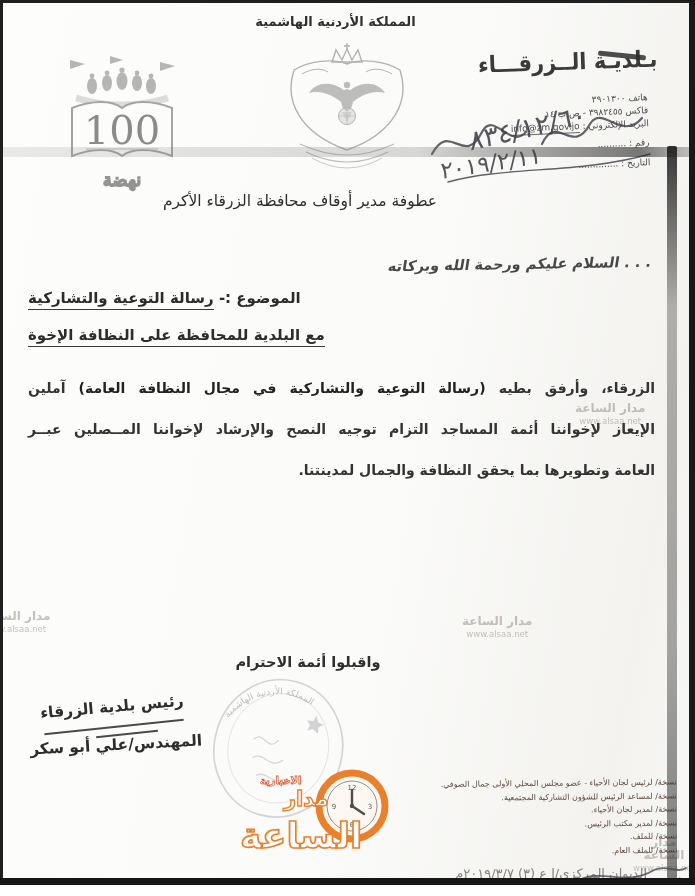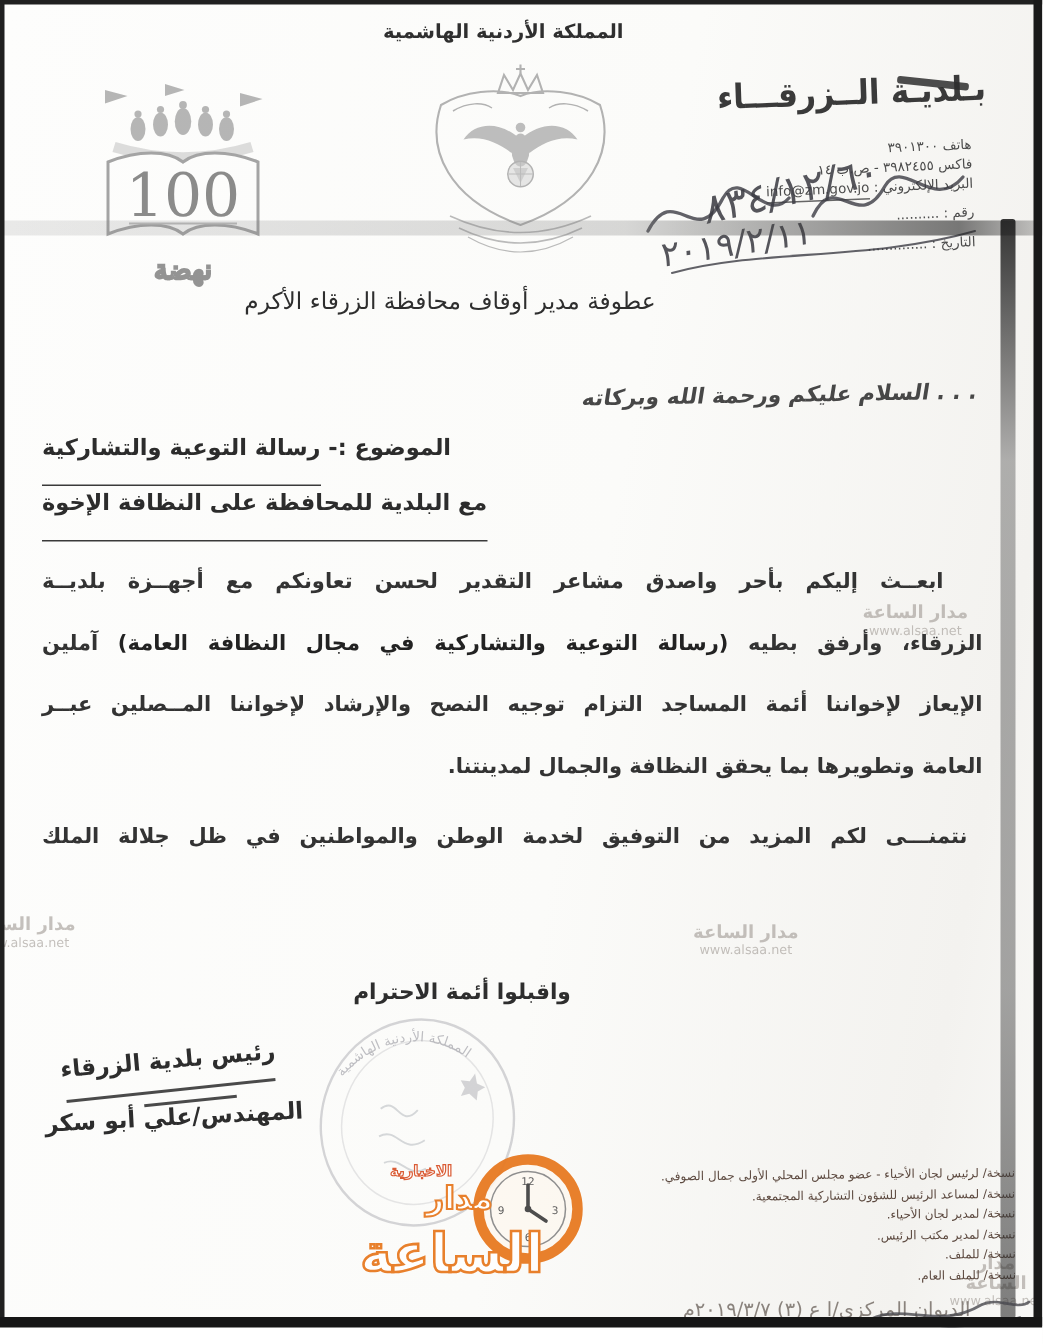--- a/index.html
+++ b/index.html
@@ -12,21 +12,21 @@
   .muni-name{right:38px;top:50px;font-size:21px;font-weight:bold;color:#3a3a3a;transform:rotate(-2deg) scaleY(1.08);z-index:2;letter-spacing:1px;}
   .contact{right:46px;top:94px;direction:rtl;text-align:right;font-size:9px;line-height:13px;color:#4c4c4c;transform:rotate(-2.4deg);z-index:2;}
   .contact .u{border-bottom:1px solid #666;padding-bottom:1px;}
   .hand{font-weight:normal;color:#3f3f46;z-index:3;direction:ltr;}
   .hand-ref{left:468px;top:112px;font-size:27px;transform:rotate(-13deg) skewX(-8deg);opacity:.88;}
   .hand-date{left:440px;top:150px;font-size:23px;transform:rotate(-9deg) skewX(-6deg);opacity:.88;}
   
   .addressee{left:120px;top:192px;width:360px;text-align:center;font-size:15.5px;font-weight:normal;color:#2e2e2e;z-index:2;}
   .greeting{left:388px;top:256px;font-size:14.5px;font-weight:bold;color:#474747;transform:rotate(-1deg) skewX(-10deg);z-index:2;}
   .subject{left:28px;direction:rtl;font-size:15px;font-weight:bold;color:#2c2c2c;z-index:2;}
-  .subject .u{border-bottom:1.5px solid #3a3a3a;padding-bottom:16px;}
+  .subject .u{border-bottom:1.5px solid #3a3a3a;padding-bottom:2px;}
   .subj1{top:289px;}
   .subj2{top:326px;}
   .body{left:28px;top:368px;width:627px;direction:rtl;font-size:14px;font-weight:600;color:#333;z-index:2;}
   .bl{line-height:41px;text-align:justify;text-align-last:justify;white-space:normal;}
   .bl.first{padding-right:26px;}
   .bl.last{text-align-last:right;}
   .bl b{font-weight:800;color:#222;}
   .p2l1{line-height:41px;margin-top:6px;text-align:justify;text-align-last:justify;padding-right:10px;}
   .p2l2{line-height:41px;text-align:right;text-align-last:right;padding-left:90px;padding-right:0;margin-right:0;direction:rtl;}
   .closing{left:218px;top:654px;width:180px;text-align:center;font-size:14.5px;font-weight:bold;color:#2e2e2e;z-index:2;}
@@ -160,25 +160,23 @@
 
   <div class="abs subject subj1">
     <span>الموضوع :-</span>
     <span class="u">رسالة التوعية والتشاركية</span>
   </div>
   <div class="abs subject subj2">
     <span class="u">مع البلدية للمحافظة على النظافة الإخوة</span>
   </div>
 
   <div class="abs body">
-    <div class="bl first">ابعــث إليكم بأحر واصدق مشاعر التقدير لحسن تعاونكم مع أجهــزة بلديــة</div>
     <div class="bl"><span>الزرقاء، وأرفق بطيه </span><b>(رسالة التوعية والتشاركية في مجال النظافة العامة)</b><span> آملين</span></div>
     <div class="bl">الإيعاز لإخواننا أئمة المساجد التزام توجيه النصح والإرشاد لإخواننا المــصلين عبــر</div>
     <div class="bl last">العامة وتطويرها بما يحقق النظافة والجمال لمدينتنا.</div>
-    <div class="p2l1">نتمنـــى لكم المزيد من التوفيق لخدمة الوطن والمواطنين في ظل جلالة الملك</div>
     <div class="p2l2"></div>
   </div>
 
   <div class="abs closing">واقبلوا أئمة الاحترام</div>
 
   <svg class="abs" style="left:195px;top:668px;z-index:1;opacity:.6;transform:rotate(16deg);" width="165" height="155" viewBox="0 0 165 155">
     <defs>
         <path id="stampArc" d="M22,92 A62,66 0 1,1 146,92" fill="none"></path>
       </defs>
     <ellipse cx="84" cy="80" rx="64" ry="69" fill="none" stroke="#8e8e96" stroke-width="1.6" opacity=".6"></ellipse>

